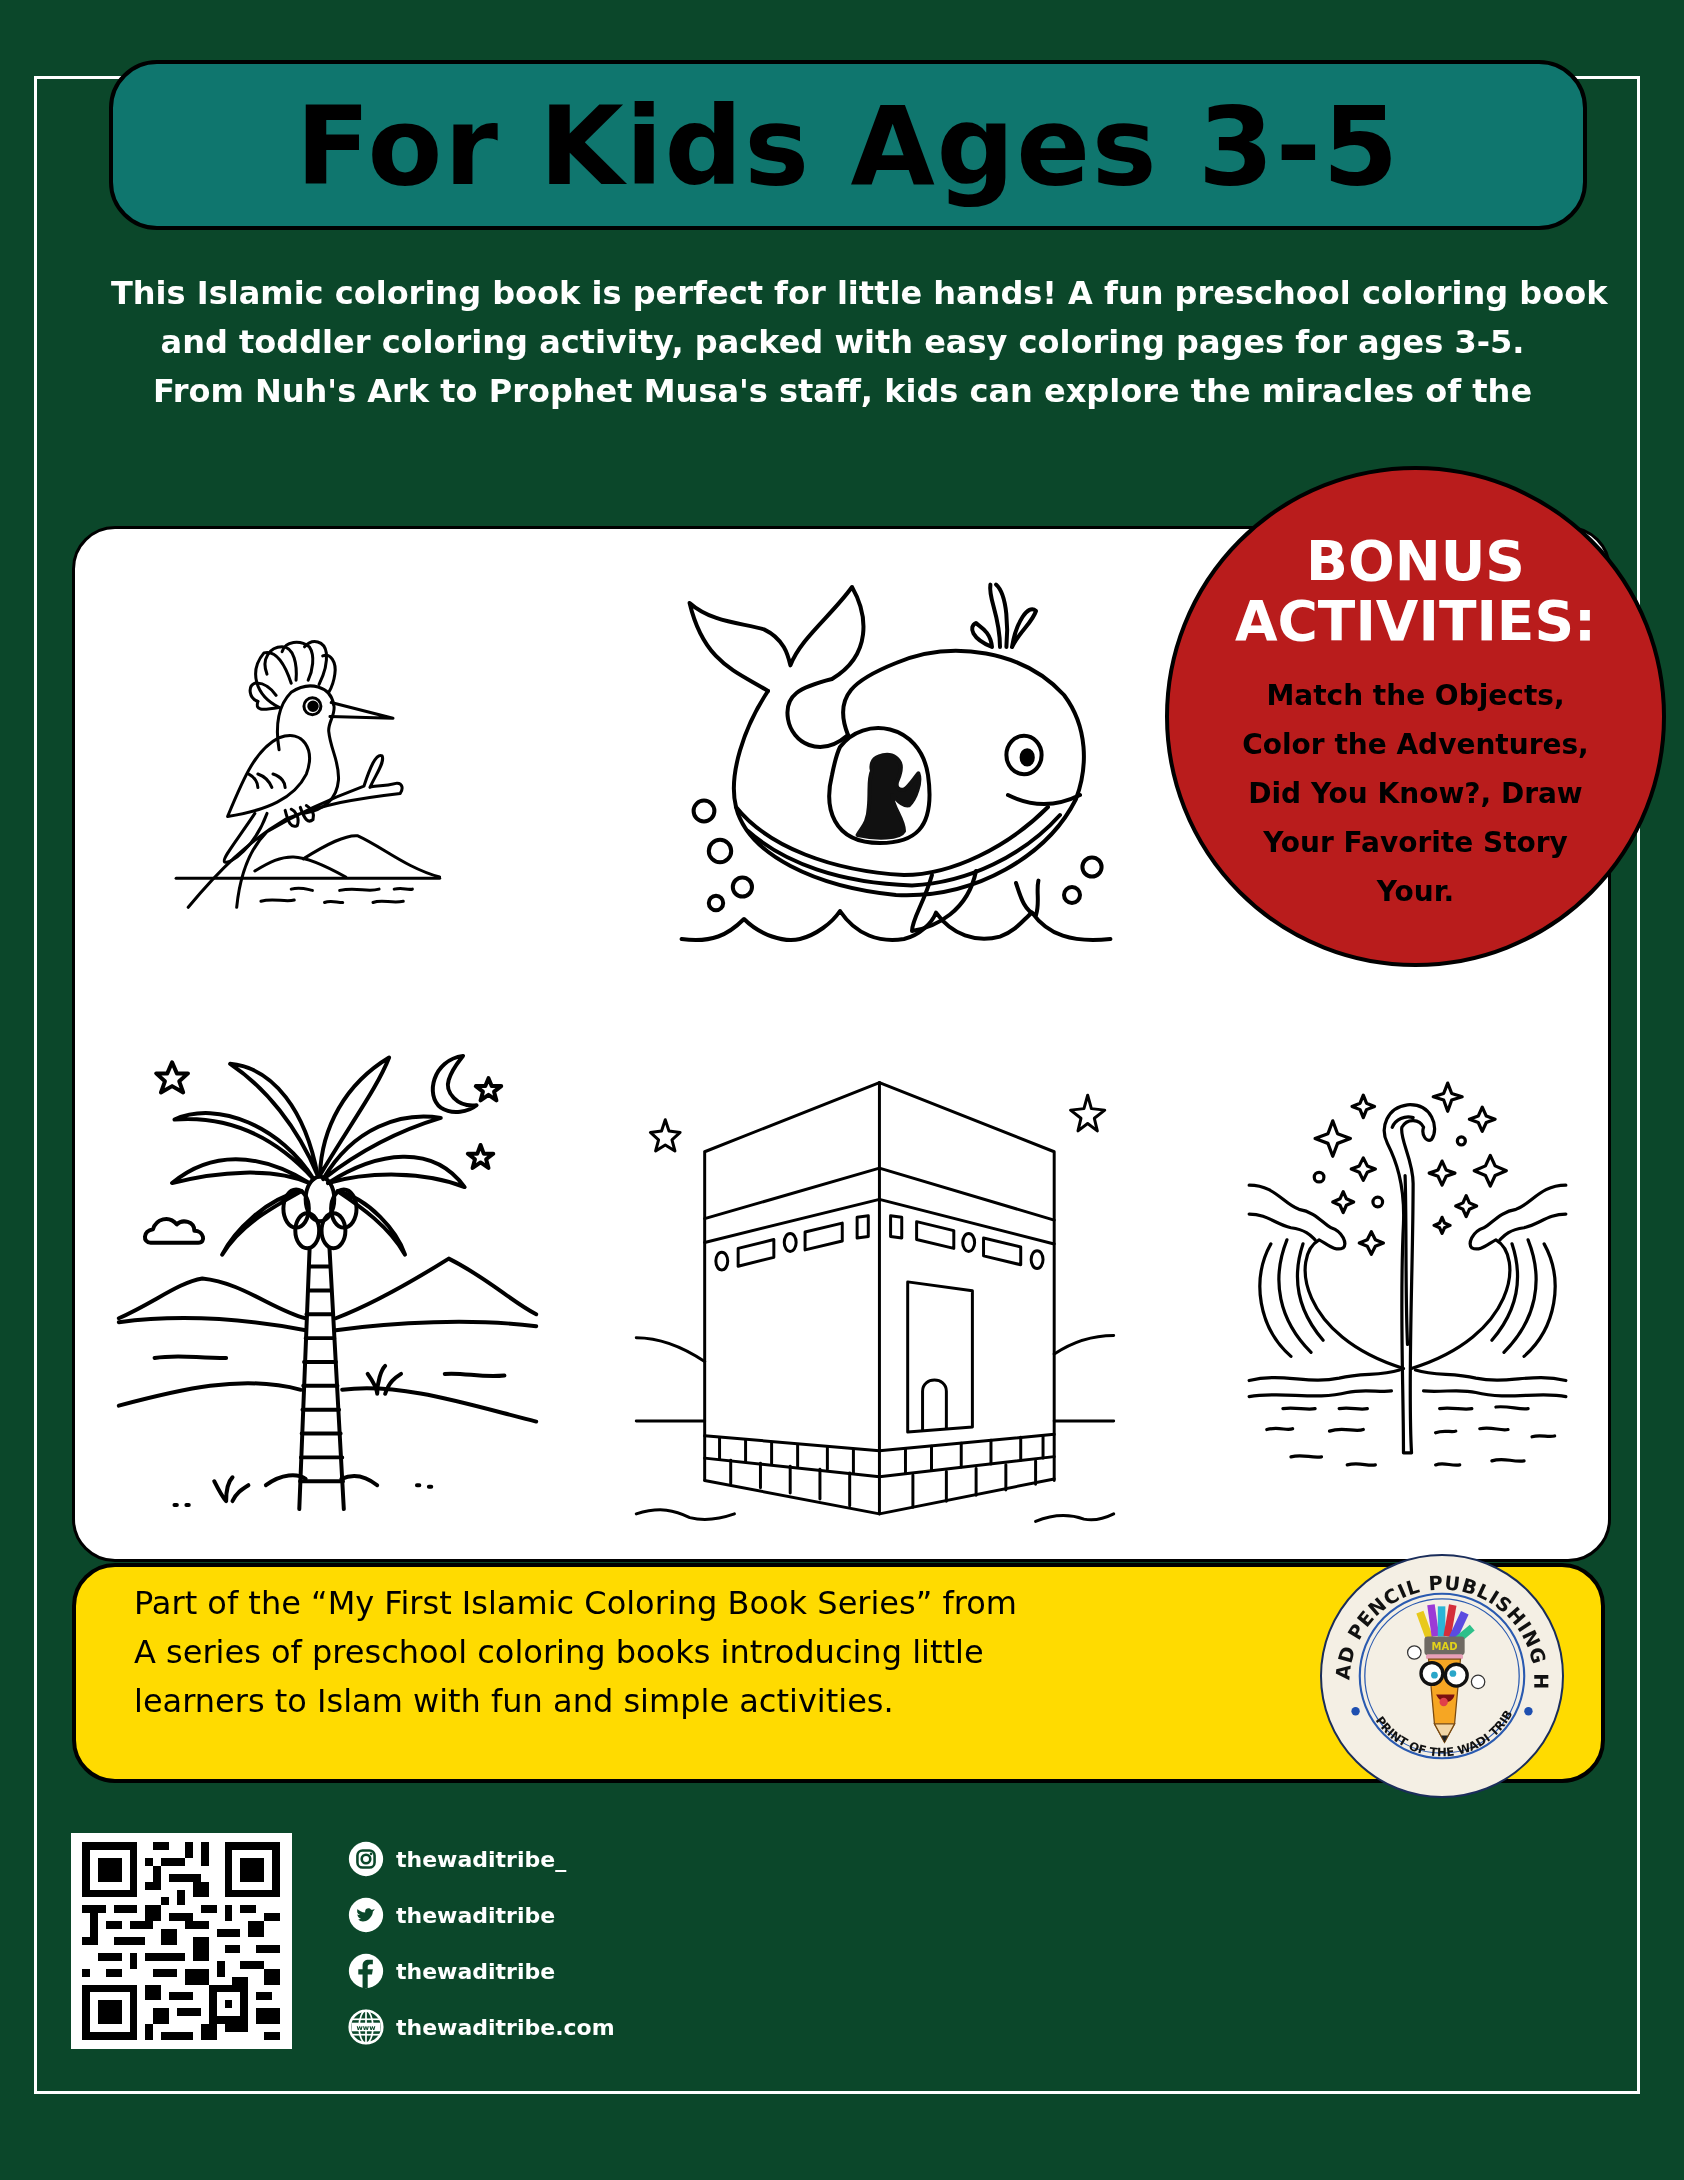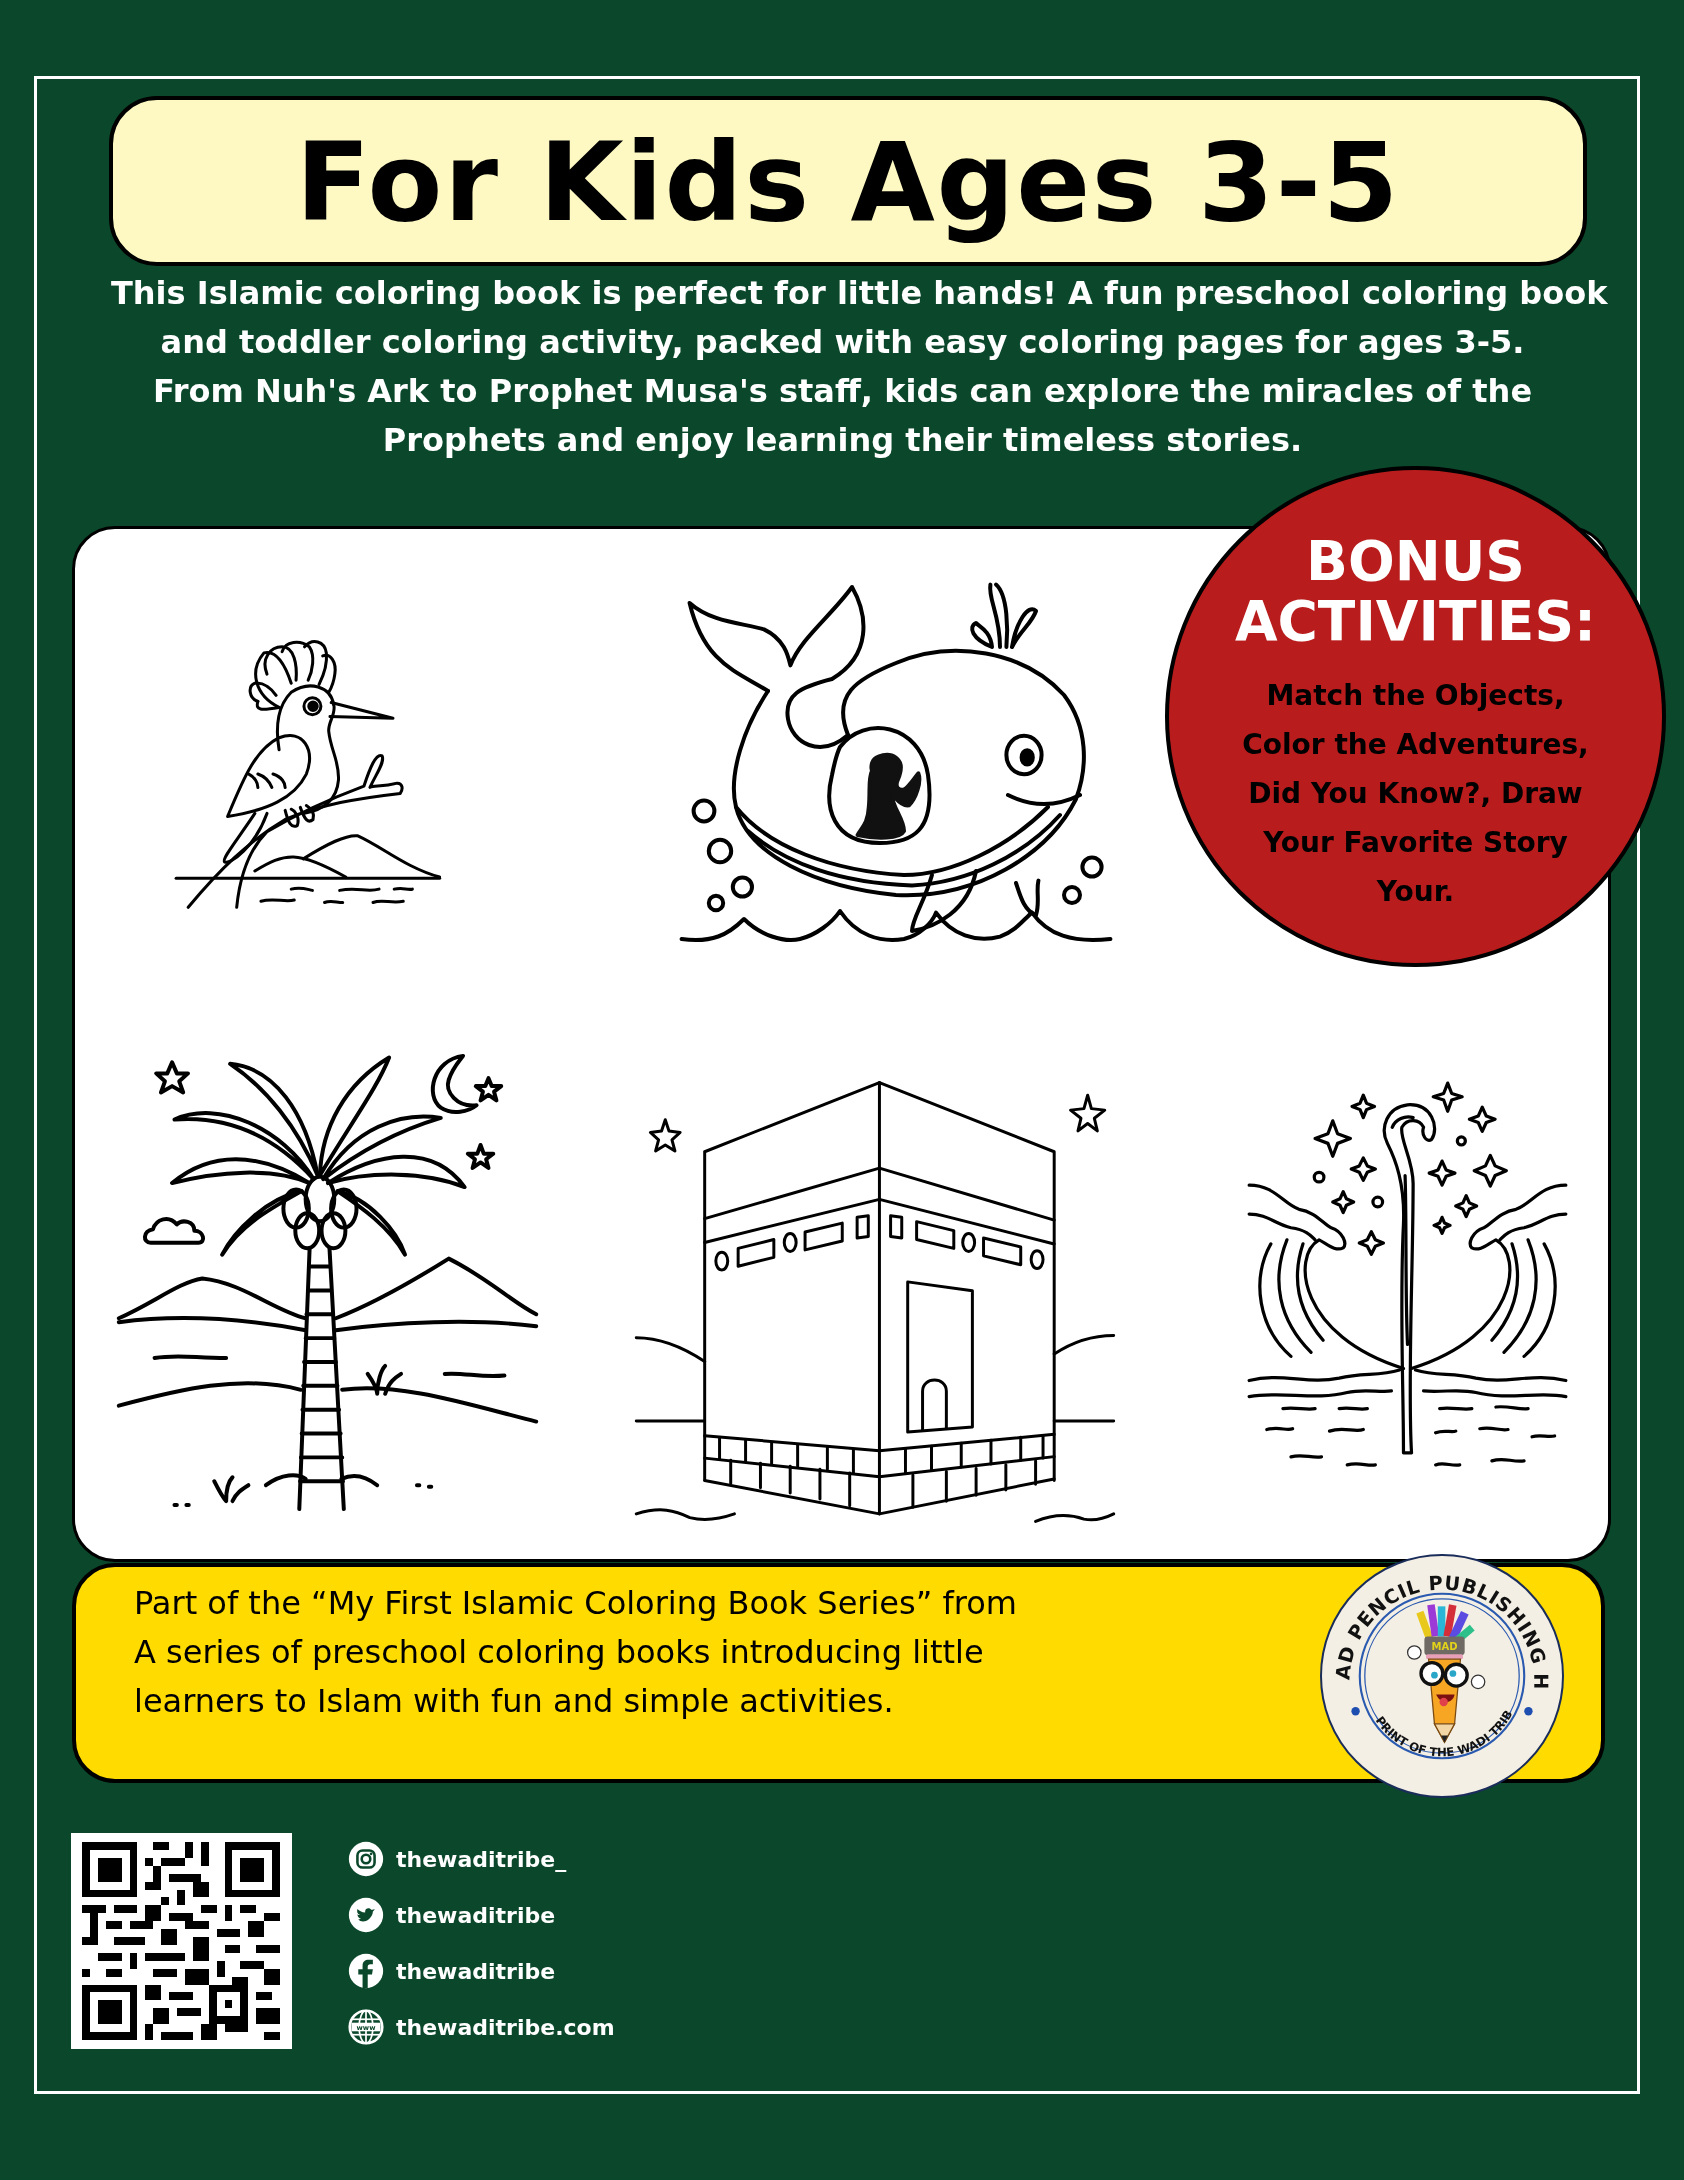--- a/index.html
+++ b/index.html
@@ -1,18 +1,18 @@
 <!DOCTYPE html>
 <html style="font-size:13.6px"><head>
 <meta charset="utf-8">
 <style>
   html,body{margin:0;padding:0;}
   body{width:1685px;height:2181px;background:#0B472A;position:relative;overflow:hidden;font-family:"DejaVu Sans",sans-serif;}
   .frame{position:absolute;left:34px;top:76px;width:1606px;height:2018px;border:3.4px solid #ffffff;box-sizing:border-box;}
-  .title-banner{position:absolute;left:109px;top:96px;width:1478px;height:170px;background:#fef9c3;border:4.3px solid #000;border-radius:48px;box-sizing:border-box;display:flex;align-items:center;justify-content:center;}
+  .title-banner{position:absolute;left:109px;top:60px;width:1478px;height:170px;background:#0f766e;border:4.3px solid #000;border-radius:48px;box-sizing:border-box;display:flex;align-items:center;justify-content:center;}
   .title-banner h1{margin:0;font-family:"DejaVu Sans",sans-serif;font-weight:bold;font-size:109px;letter-spacing:1.7px;color:#000;line-height:1;padding-top:3.4px;}
   .intro{position:absolute;left:111px;top:269px;width:1463px;text-align:center;color:#fff;font-family:"DejaVu Sans",sans-serif;font-weight:bold;font-size:32px;line-height:49px;}
   .intro div{white-space:nowrap;}
   .panel{position:absolute;left:72px;top:526px;width:1539px;height:1036px;background:#fff;border:3.4px solid #000;border-radius:43px;box-sizing:border-box;}
   .art{position:absolute;}
   .art svg{width:100%;height:100%;display:block;overflow:visible;}
   .bonus{position:absolute;left:1165px;top:466px;width:501px;height:501px;border-radius:50%;background:#b91c1c;border:4.3px solid #000;box-sizing:border-box;text-align:center;}
   .bonus .bh{color:#fff;font-family:"DejaVu Sans",sans-serif;font-weight:bold;font-size:55px;line-height:60px;margin-top:61px;}
   .bonus .bb{color:#000;font-family:"DejaVu Sans",sans-serif;font-weight:bold;font-size:28px;line-height:49px;margin-top:20.4px;}
   .bonus .bb div{white-space:nowrap;}
@@ -35,21 +35,20 @@
 <div class="frame"></div>
 
 <div class="title-banner">
   <h1>For Kids Ages 3-5</h1>
 </div>
 
 <div class="intro">
   <div>This Islamic coloring book is perfect for little hands! A fun preschool coloring book</div>
   <div>and toddler coloring activity, packed with easy coloring pages for ages 3-5.</div>
   <div>From Nuh's Ark to Prophet Musa's staff, kids can explore the miracles of the</div>
-  <div>Prophets and enjoy learning their timeless stories.</div>
 </div>
 
 <div class="panel"></div>
 
 <div class="art" style="left:164px;top:572px;width:315px;height:392px;">
   <svg viewBox="0 0 520 460" fill="none" stroke="#000" stroke-width="5" stroke-linecap="round" stroke-linejoin="round">
 
     <path d="M190 130 C150 110 140 70 165 40 C185 35 200 60 210 90"></path>
     <path d="M170 75 C160 50 175 30 195 30 C215 30 220 60 218 85"></path>
     <path d="M195 38 C200 20 225 18 240 30 C250 45 245 70 238 85"></path>

